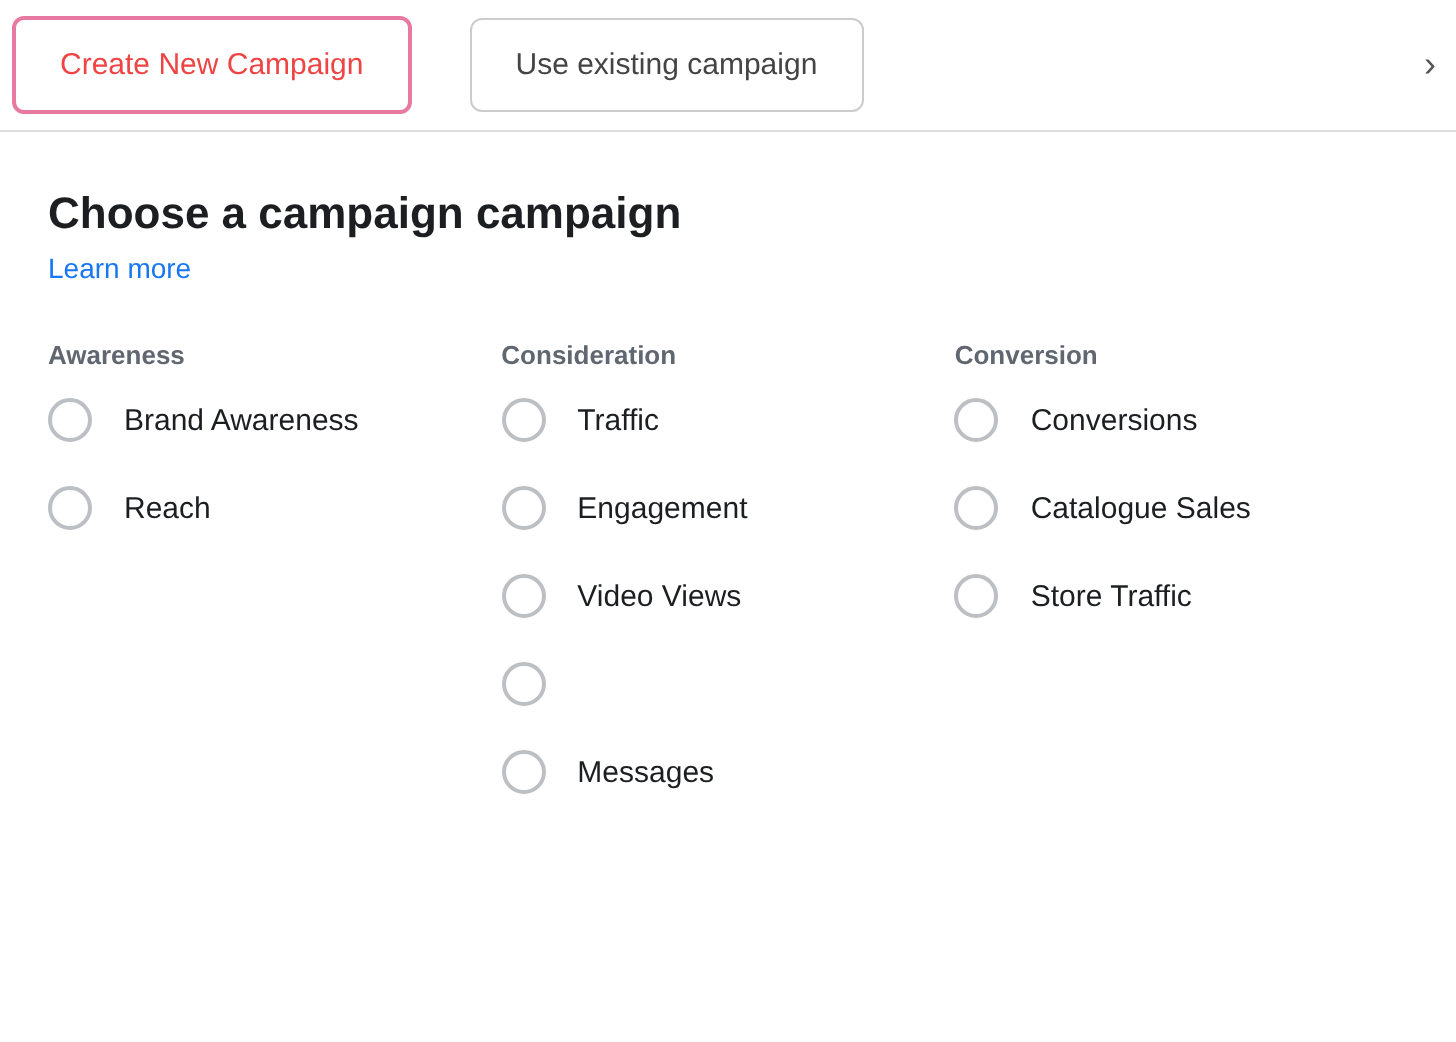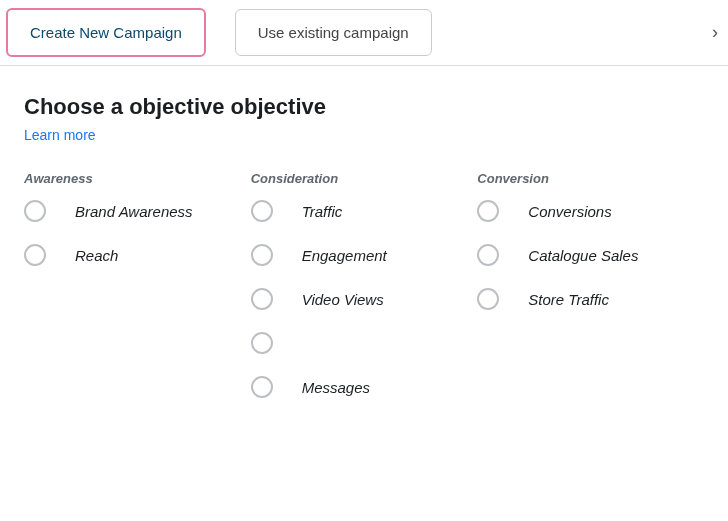--- a/index.html
+++ b/index.html
@@ -27,21 +27,21 @@
       justify-content: center;
       padding: 14px 22px;
       font-size: 15px;
       font-weight: 500;
       cursor: pointer;
       border: none;
       background: transparent;
       border-radius: 4px;
     }
     .tab-btn.active {
-      color: #0c4a6e;
+      color: #ef4444;
       border: 2px solid #e879a0;
       border-radius: 6px;
       margin: 8px 6px;
     }
     .tab-btn.inactive {
       color: #444;
       border: 1px solid #ccc;
       border-radius: 6px;
       margin: 8px 23px;
       background: #fff;
@@ -76,34 +76,33 @@
 
     
     .objectives-grid {
       display: flex;
       flex-direction: row;
       gap: 0;
     }
     .objective-col {
       flex: 1;
       padding-right: 20px;
-      font-style: italic;
     }
     .col-header {
       font-size: 13px;
       font-weight: 600;
       color: #606770;
       margin-bottom: 14px;
       text-transform: none;
       letter-spacing: 0;
     }
     .objective-item {
       display: flex;
       align-items: center;
-      gap: 29px;
+      gap: 16px;
       margin-bottom: 22px;
       cursor: pointer;
     }
     .radio-circle {
       width: 22px;
       height: 22px;
       border-radius: 50%;
       border: 2px solid #bcc0c4;
       background: #fff;
       flex-shrink: 0;
@@ -117,21 +116,21 @@
 </head>
 <body>
 
 <div class="tab-bar">
   <button class="tab-btn active">Create New Campaign</button>
   <button class="tab-btn inactive">Use existing campaign</button>
   <span class="tab-chevron">›</span>
 </div>
 
 <div class="main-content">
-  <h1 class="page-title">Choose a objective objective</h1>
+  <h1 class="page-title">Choose a campaign campaign</h1>
   <a class="learn-more-link">Learn more</a>
 
   <div class="objectives-grid">
 
   <div class="objective-col">
         <div class="col-header">Awareness</div>
         <div class="objective-item">
           <div class="radio-circle"></div>
           <span class="objective-label">Brand Awareness</span>
         </div>

